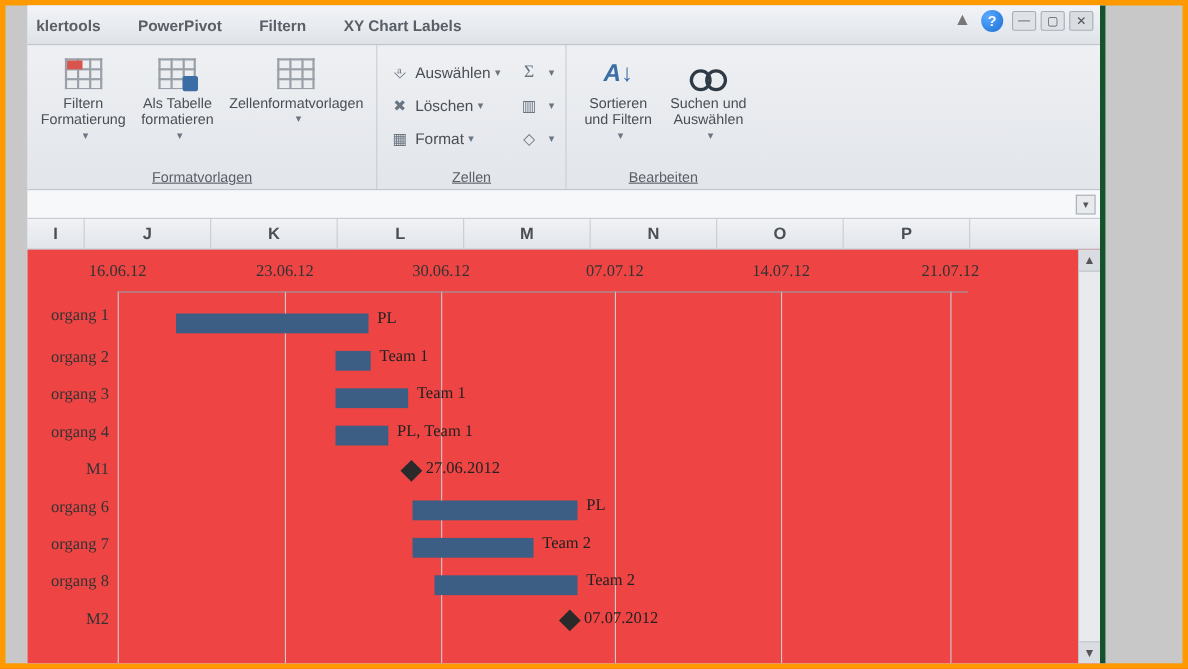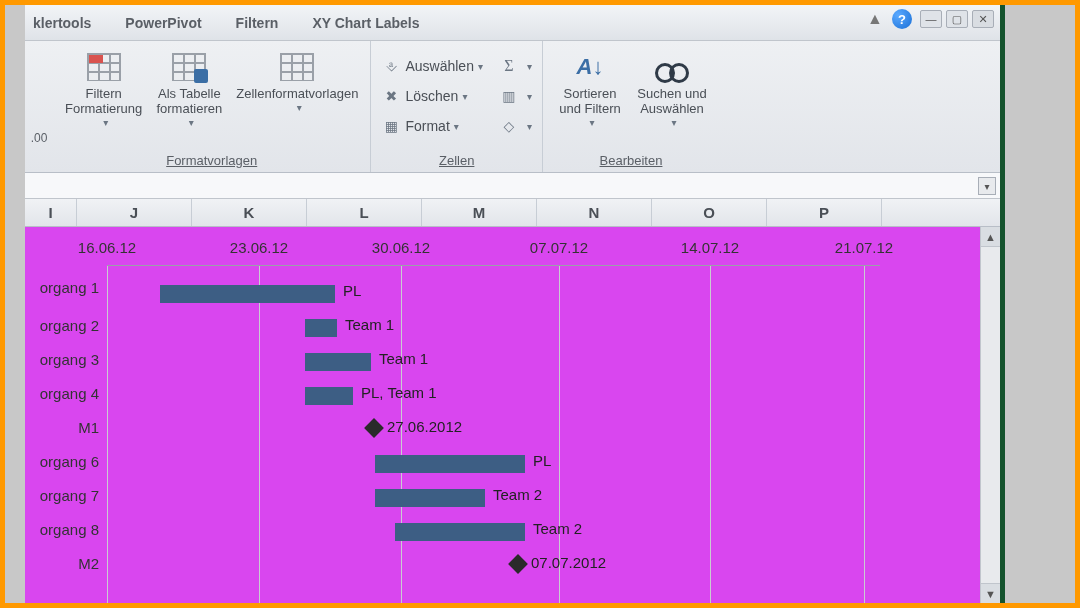--- a/index.html
+++ b/index.html
@@ -244,22 +244,23 @@
       justify-content: center;
       font-size: 15px;
       font-weight: 700;
       color: #4a4f56;
       cursor: pointer;
     }
     
     .grid-area {
       position: relative;
       height: calc(100% - 36px - 132px - 26px - 28px);
-      background: #d946ef;
+      background: #ef4444;
       overflow: hidden;
+      font-family: Liberation Serif, serif;
     }
     .vscrollbar {
       position: absolute;
       right: 0;
       top: 0;
       bottom: 0;
       width: 20px;
       background: #e8eaed;
       border-left: 1px solid #c0c5cc;
     }
@@ -336,21 +337,20 @@
       <div class="winbtns">
         <span class="expand-chevron">▲</span>
         <span class="help-icon">?</span>
         <span class="winbtn">—</span>
         <span class="winbtn">▢</span>
         <span class="winbtn close">✕</span>
       </div>
     </div>
 
     <div class="ribbon">
-      <div class="small-col">.00</div>
 
       <div class="ribbon-group">
         <div class="group-row">
           <div class="big-button">
             <div class="icon-box">
                 <div class="icon-grid red-accent"></div>
               </div>
             <div class="label2" style="white-space:pre-line">Filtern
 Formatierung</div>
             <div class="dd-arrow">▾</div>

